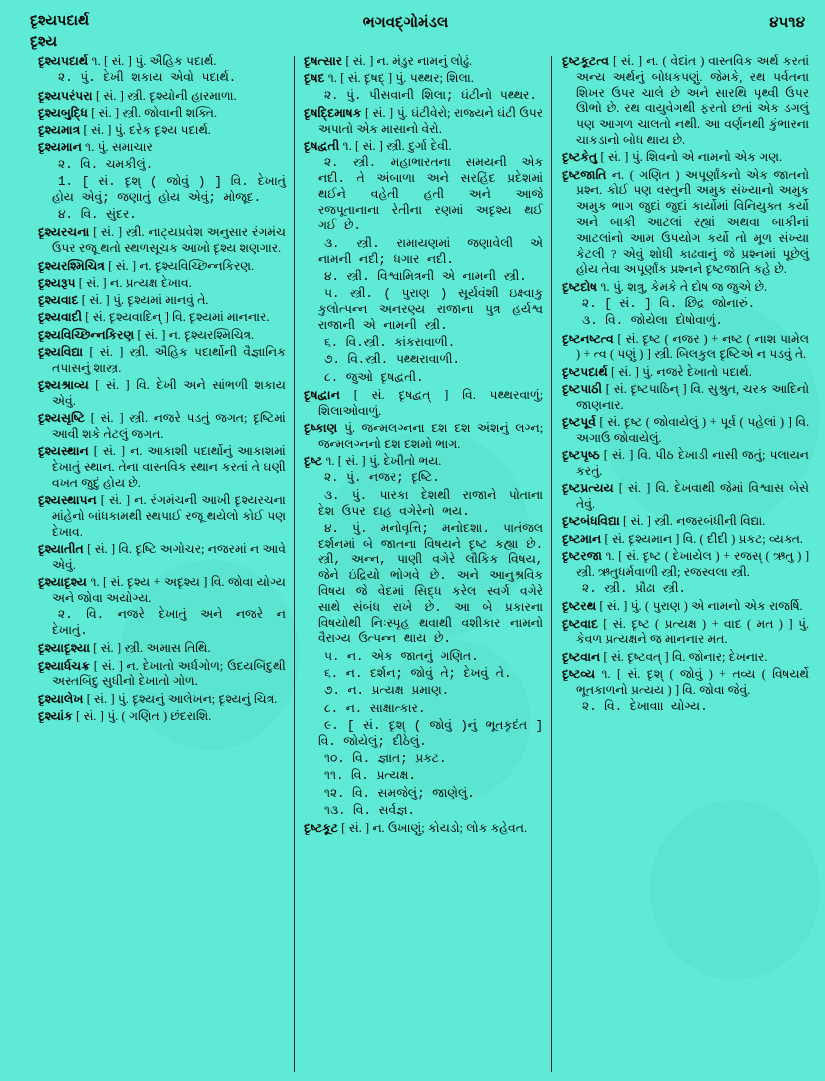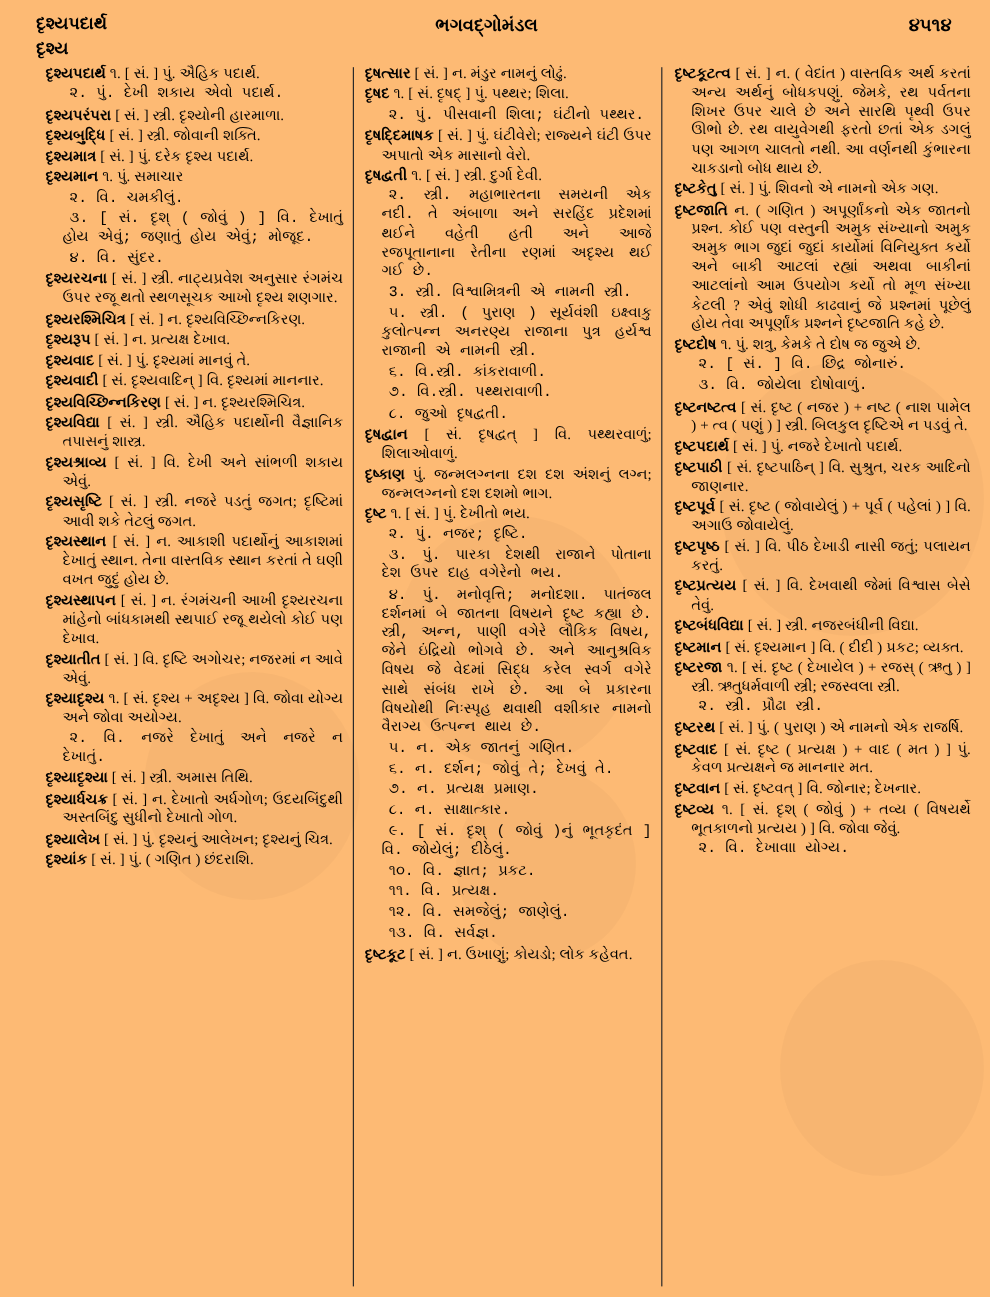--- a/index.html
+++ b/index.html
@@ -15,21 +15,21 @@
     color: #000000;
     position: relative;
     overflow: hidden;
   }
   .page {
     position: relative;
     width: 825px;
     height: 1081px;
     box-sizing: border-box;
     padding: 10px 16px 6px 18px;
-    background: #fdba74;
+    background: #5eead4;
   }
   
   .scan-blotch {
     position: absolute;
     border-radius: 50%;
     background: rgba(0,0,0,0.025);
     pointer-events: none;
   }
   .b1 { left: 600px; top: 300px; width: 220px; height: 230px; }
   .b2 { left: 120px; top: 560px; width: 180px; height: 190px; }
@@ -53,21 +53,21 @@
   .hdr-left div { display: block; }
   .hdr-center {
     position: absolute;
     left: 0; right: 16px;
     top: 2px;
     text-align: center;
     font-size: 15px;
   }
   .hdr-right {
     position: absolute;
-    right: 16px;
+    right: 4px;
     top: 2px;
     font-size: 15px;
   }
 
   .columns {
     display: flex;
     flex-direction: row;
     align-items: stretch;
     height: 1020px;
     margin-left: 20px;
@@ -145,21 +145,21 @@
 
   <div class="columns">
     <div class="col col-1">
         <p class="entry hang"><span class="hw">દૃશ્યપદાર્થ</span> ૧. [ સં. ] પું. ઐહિક પદાર્થ.</p>
         <p class="sense hang-sense">૨. પું. દેખી શકાય એવો પદાર્થ.</p>
         <p class="entry hang"><span class="hw">દૃશ્યપરંપરા</span> [ સં. ] સ્ત્રી. દૃશ્યોની હારમાળા.</p>
         <p class="entry hang"><span class="hw">દૃશ્યબુદ્ધિ</span> [ સં. ] સ્ત્રી. જોવાની શક્તિ.</p>
         <p class="entry hang"><span class="hw">દૃશ્યમાત્ર</span> [ સં. ] પું. દરેક દૃશ્ય પદાર્થ.</p>
         <p class="entry hang"><span class="hw">દૃશ્યમાન</span> ૧. પું. સમાચાર</p>
         <p class="sense hang-sense">૨. વિ. ચમકીલું.</p>
-        <p class="sense hang-sense">૩. [ સં. દૃશ્ ( જોવું ) ] વિ. દેખાતું હોય એવું; જણાતું હોય એવું; મોજૂદ.</p>
+        <p class="sense hang-sense">1. [ સં. દૃશ્ ( જોવું ) ] વિ. દેખાતું હોય એવું; જણાતું હોય એવું; મોજૂદ.</p>
         <p class="sense hang-sense">૪. વિ. સુંદર.</p>
         <p class="entry hang"><span class="hw">દૃશ્યરચના</span> [ સં. ] સ્ત્રી. નાટ્યપ્રવેશ અનુસાર રંગમંચ ઉપર રજૂ થતો સ્થળસૂચક આખો દૃશ્ય શણગાર.</p>
         <p class="entry hang"><span class="hw">દૃશ્યરશ્મિચિત્ર</span> [ સં. ] ન. દૃશ્યવિચ્છિન્નકિરણ.</p>
         <p class="entry hang"><span class="hw">દૃશ્યરૂપ</span> [ સં. ] ન. પ્રત્યક્ષ દેખાવ.</p>
         <p class="entry hang"><span class="hw">દૃશ્યવાદ</span> [ સં. ] પું. દૃશ્યમાં માનવું તે.</p>
         <p class="entry hang"><span class="hw">દૃશ્યવાદી</span> [ સં. દૃશ્યવાદિન્ ] વિ. દૃશ્યમાં માનનાર.</p>
         <p class="entry hang"><span class="hw">દૃશ્યવિચ્છિન્નકિરણ</span> [ સં. ] ન. દૃશ્યરશ્મિચિત્ર.</p>
         <p class="entry hang"><span class="hw">દૃશ્યવિદ્યા</span> [ સં. ] સ્ત્રી. ઐહિક પદાર્થોની વૈજ્ઞાનિક તપાસનું શાસ્ત્ર.</p>
         <p class="entry hang"><span class="hw">દૃશ્યશ્રાવ્ય</span> [ સં. ] વિ. દેખી અને સાંભળી શકાય એવું.</p>
         <p class="entry hang"><span class="hw">દૃશ્યસૃષ્ટિ</span> [ સં. ] સ્ત્રી. નજરે પડતું જગત; દૃષ્ટિમાં આવી શકે તેટલું જગત.</p>
@@ -174,21 +174,22 @@
         <p class="entry hang"><span class="hw">દૃશ્યાંક</span> [ સં. ] પું. ( ગણિત ) છંદરાશિ.</p>
       </div>
     <div class="rule"></div>
     <div class="col col-2">
         <p class="entry hang"><span class="hw">દૃષત્સાર</span> [ સં. ] ન. મંડુર નામનું લોઢું.</p>
         <p class="entry hang"><span class="hw">દૃષદ</span> ૧. [ સં. દૃષદ્ ] પું. પથ્થર; શિલા.</p>
         <p class="sense hang-sense">૨. પું. પીસવાની શિલા; ઘંટીનો પથ્થર.</p>
         <p class="entry hang"><span class="hw">દૃષદ્દિમાષક</span> [ સં. ] પું. ઘંટીવેરો; રાજ્યને ઘંટી ઉપર અપાતો એક માસાનો વેરો.</p>
         <p class="entry hang"><span class="hw">દૃષદ્વતી</span> ૧. [ સં. ] સ્ત્રી. દુર્ગા દેવી.</p>
         <p class="sense hang-sense">૨. સ્ત્રી. મહાભારતના સમયની એક નદી. તે અંબાળા અને સરહિંદ પ્રદેશમાં થઈને વહેતી હતી અને આજે રજપૂતાનાના રેતીના રણમાં અદૃશ્ય થઈ ગઈ છે.</p>
-        <p class="sense hang-sense">3. સ્ત્રી. વિશ્વામિત્રની એ નામની સ્ત્રી.</p>
+        <p class="sense hang-sense">૩. સ્ત્રી. રામાયણમાં જણાવેલી એ નામની નદી; ધગાર નદી.</p>
+        <p class="sense hang-sense">૪. સ્ત્રી. વિશ્વામિત્રની એ નામની સ્ત્રી.</p>
         <p class="sense hang-sense">૫. સ્ત્રી. ( પુરાણ ) સૂર્યવંશી ઇક્ષ્વાકુ કુલોત્પન્ન અનરણ્ય રાજાના પુત્ર હર્યશ્વ રાજાની એ નામની સ્ત્રી.</p>
         <p class="sense hang-sense">૬. વિ.સ્ત્રી. કાંકરાવાળી.</p>
         <p class="sense hang-sense">૭. વિ.સ્ત્રી. પથ્થરાવાળી.</p>
         <p class="sense hang-sense">૮. જુઓ દૃષદ્વતી.</p>
         <p class="entry hang"><span class="hw">દૃષદ્વાન</span> [ સં. દૃષદ્વત્ ] વિ. પથ્થરવાળું; શિલાઓવાળું.</p>
         <p class="entry hang"><span class="hw">દૃષ્કાણ</span> પું. જન્મલગ્નના દશ દશ અંશનું લગ્ન; જન્મલગ્નનો દશ દશમો ભાગ.</p>
         <p class="entry hang"><span class="hw">દૃષ્ટ</span> ૧. [ સં. ] પું. દેખીતો ભય.</p>
         <p class="sense hang-sense">૨. પું. નજર; દૃષ્ટિ.</p>
         <p class="sense hang-sense">૩. પું. પારકા દેશથી રાજાને પોતાના દેશ ઉપર દાહ વગેરેનો ભય.</p>
         <p class="sense hang-sense">૪. પું. મનોવૃત્તિ; મનોદશા. પાતંજલ દર્શનમાં બે જાતના વિષયને દૃષ્ટ કહ્યા છે. સ્ત્રી, અન્ન, પાણી વગેરે લૌકિક વિષય, જેને ઇંદ્રિયો ભોગવે છે. અને આનુશ્રવિક વિષય જે વેદમાં સિદ્ધ કરેલ સ્વર્ગ વગેરે સાથે સંબંધ રાખે છે. આ બે પ્રકારના વિષયોથી નિઃસ્પૃહ થવાથી વશીકાર નામનો વૈરાગ્ય ઉત્પન્ન થાય છે.</p>

